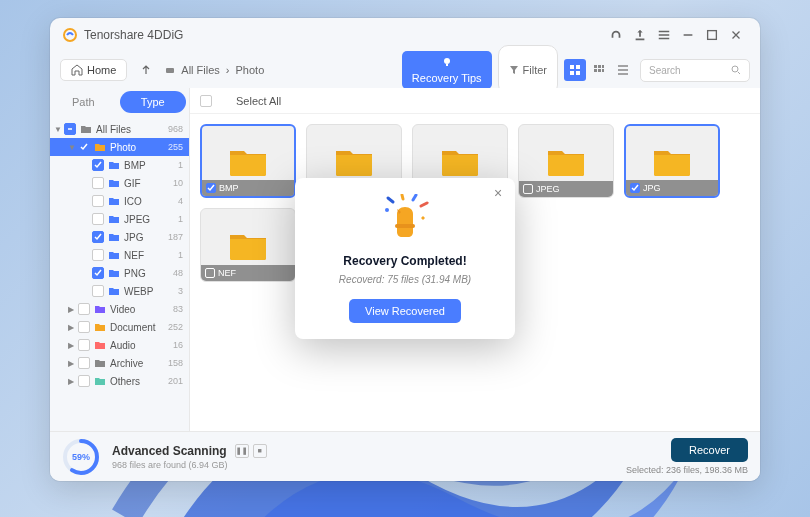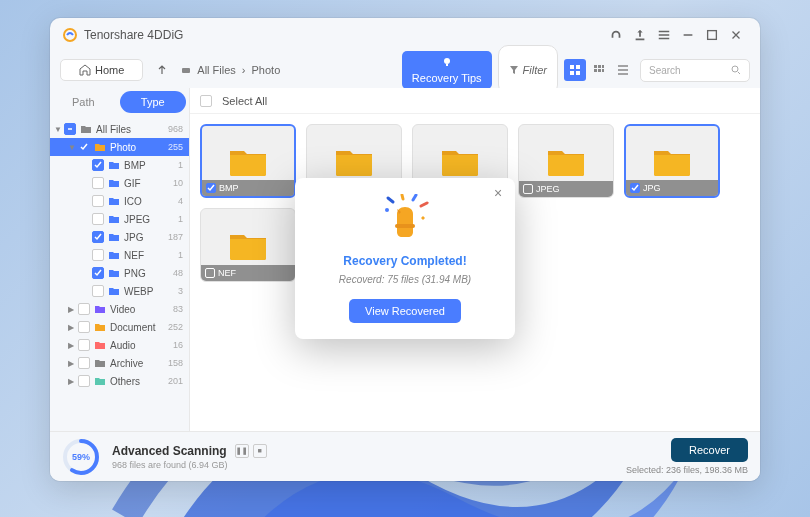--- a/index.html
+++ b/index.html
@@ -7,29 +7,29 @@
   .bg-swirl { position: absolute; bottom: -100px; left: 50%; transform: translateX(-50%); width: 600px; height: 300px; }
   .bg-swirl svg { width: 100%; height: 100%; }
   .window { position: absolute; top: 18px; left: 50px; right: 50px; bottom: 36px; background: #f5f7fa; border-radius: 10px; box-shadow: 0 8px 32px rgba(0,0,0,0.15), 0 0 0 1px rgba(0,0,0,0.05); display: flex; flex-direction: column; overflow: hidden; }
   .titlebar { height: 34px; display: flex; align-items: center; padding: 0 12px; }
   .app-logo { width: 16px; height: 16px; margin-right: 6px; }
   .app-title { font-size: 12px; color: #555; font-weight: 500; }
   .titlebar-spacer { flex: 1; }
   .titlebar-icon { width: 24px; height: 24px; display: flex; align-items: center; justify-content: center; color: #666; cursor: pointer; }
   .titlebar-icon svg { width: 14px; height: 14px; }
   .toolbar { height: 36px; display: flex; align-items: center; padding: 0 10px; gap: 6px; }
-  .home-btn { display: flex; align-items: center; gap: 4px; padding: 4px 18px; background: #fff; border: 1px solid #e0e0e0; border-radius: 5px; font-size: 11px; color: #444; cursor: pointer; }
+  .home-btn { display: flex; align-items: center; gap: 4px; padding: 4px 10px; background: #fff; border: 1px solid #e0e0e0; border-radius: 5px; font-size: 11px; color: #444; cursor: pointer; }
   .home-btn svg { width: 12px; height: 12px; }
   .up-btn { width: 26px; height: 26px; display: flex; align-items: center; justify-content: center; color: #666; cursor: pointer; }
   .breadcrumb { display: flex; align-items: center; gap: 6px; font-size: 11px; color: #666; }
   .breadcrumb svg { width: 10px; height: 10px; }
   .toolbar-spacer { flex: 1; }
   .recovery-tips { display: flex; align-items: center; gap: 4px; padding: 5px 10px; background: #4a7dff; color: #fff; border-radius: 5px; font-size: 11px; cursor: pointer; flex-direction: column; }
   .recovery-tips svg { width: 12px; height: 12px; }
-  .filter-btn { display: flex; align-items: center; gap: 4px; padding: 18px 10px; background: #fff; border: 1px solid #e0e0e0; border-radius: 10px; font-size: 11px; color: #666; cursor: pointer; font-style: italic; }
+  .filter-btn { display: flex; align-items: center; gap: 4px; padding: 18px 10px; background: #fff; border: 1px solid #e0e0e0; border-radius: 10px; font-size: 11px; color: #666; cursor: pointer; }
   .view-toggle { display: flex; gap: 2px; }
   .view-toggle-btn { width: 22px; height: 22px; display: flex; align-items: center; justify-content: center; border-radius: 3px; cursor: pointer; color: #888; }
   .view-toggle-btn.active { background: #4a7dff; color: #fff; }
   .search-box { width: 110px; padding: 5px 8px; background: #fff; border: 1px solid #e0e0e0; border-radius: 5px; font-size: 10px; color: #aaa; display: flex; align-items: center; justify-content: space-between; }
   .main { flex: 1; display: flex; overflow: hidden; }
   .sidebar { width: 140px; display: flex; flex-direction: column; border-right: 1px solid #e8e8e8; }
   .sidebar-tabs { display: flex; height: 28px; }
   .sidebar-tab { flex: 1; display: flex; align-items: center; justify-content: center; font-size: 11px; color: #888; cursor: pointer; }
   .sidebar-tab.active { background: #4a7dff; color: #fff; border-radius: 14px; margin: 3px; }
   .tree { flex: 1; overflow-y: auto; padding: 4px 0; }
@@ -41,21 +41,21 @@
   .tree-chevron { width: 10px; font-size: 8px; color: #888; }
   .tree-check { width: 12px; height: 12px; border: 1px solid #ccc; border-radius: 2px; margin-right: 4px; background: #fff; display: flex; align-items: center; justify-content: center; flex-shrink: 0; }
   .tree-check.checked { background: #4a7dff; border-color: #4a7dff; }
   .tree-check.minus { background: #4a7dff; border-color: #4a7dff; }
   .tree-check svg { width: 8px; height: 8px; }
   .tree-folder-icon { width: 12px; height: 12px; margin-right: 4px; flex-shrink: 0; }
   .tree-label { flex: 1; white-space: nowrap; overflow: hidden; }
   .tree-count { font-size: 9px; color: #aaa; margin-left: 4px; }
   .tree-item.selected .tree-count { color: #dfe8ff; }
   .content { flex: 1; display: flex; flex-direction: column; background: #fff; }
-  .select-all { height: 26px; display: flex; align-items: center; padding: 0 10px; gap: 6px; font-size: 11px; color: #555; border-bottom: 1px solid #f0f0f0; }
+  .select-all { height: 26px; display: flex; align-items: center; padding: 0 10px; gap: 20px; font-size: 11px; color: #555; border-bottom: 1px solid #f0f0f0; }
   .folder-grid { flex: 1; padding: 10px; display: flex; flex-wrap: wrap; gap: 10px; align-content: flex-start; overflow-y: auto; }
   .folder-card { width: 96px; height: 74px; background: #f0f0f0; border: 1px solid #e0e0e0; border-radius: 6px; position: relative; display: flex; flex-direction: column; align-items: center; justify-content: center; gap: 2px; overflow: hidden; }
   .folder-card.selected { border: 2px solid #4a7dff; }
   .folder-card-icon { width: 40px; height: 32px; }
   .folder-card-label-bar { position: absolute; bottom: 0; left: 0; right: 0; height: 16px; background: rgba(80,80,80,0.6); display: flex; align-items: center; padding: 0 4px; gap: 3px; }
   .folder-card-check { width: 10px; height: 10px; border: 1px solid #fff; border-radius: 2px; display: flex; align-items: center; justify-content: center; flex-shrink: 0; }
   .folder-card-check.checked { background: #4a7dff; border-color: #4a7dff; }
   .folder-card-label { font-size: 9px; color: #fff; }
   .bottombar { height: 50px; display: flex; align-items: center; padding: 0 12px; gap: 12px; border-top: 1px solid #e8e8e8; background: #f5f7fa; }
   .progress-ring { width: 38px; height: 38px; position: relative; }
@@ -66,21 +66,21 @@
   .scan-controls { display: flex; gap: 4px; }
   .scan-ctrl-btn { width: 14px; height: 14px; border: 1px solid #ccc; border-radius: 2px; display: flex; align-items: center; justify-content: center; font-size: 7px; color: #888; cursor: pointer; }
   .scan-sub { font-size: 9px; color: #999; margin-top: 2px; }
   .bottom-right { display: flex; flex-direction: column; align-items: flex-end; gap: 3px; }
   .recover-btn { padding: 6px 18px; background: #0c4a6e; color: #fff; border: none; border-radius: 5px; font-size: 11px; cursor: pointer; }
   .selected-text { font-size: 9px; color: #888; }
   .modal-overlay { position: absolute; inset: 0; display: flex; align-items: center; justify-content: center; pointer-events: none; }
   .modal { width: 220px; background: #fff; border-radius: 8px; box-shadow: 0 10px 40px rgba(0,0,0,0.25); padding: 16px; position: relative; display: flex; flex-direction: column; align-items: center; gap: 6px; pointer-events: auto; }
   .modal-close { position: absolute; top: 6px; right: 8px; width: 18px; height: 18px; display: flex; align-items: center; justify-content: center; color: #888; cursor: pointer; font-size: 14px; }
   .modal-icon { width: 60px; height: 50px; }
-  .modal-title { font-size: 12px; color: #3b82f6; font-weight: 600; margin-top: 4px; }
+  .modal-title { font-size: 12px; color: #0f172a; font-weight: 600; margin-top: 4px; }
   .modal-sub { font-size: 10px; color: #888; font-style: italic; }
   .modal-btn { margin-top: 8px; padding: 6px 16px; background: #4a7dff; color: #fff; border: none; border-radius: 5px; font-size: 11px; cursor: pointer; }
 </style>
 </head>
 <body>
 
 <div class="bg-swirl">
   <svg viewBox="0 0 600 300">
       <path d="M50 250 Q150 50 300 150 T550 100 Q500 250 300 280 T50 250Z" fill="#2a5bd8" opacity="0.7"></path>
       <path d="M100 280 Q200 100 350 180 T580 150 Q520 280 320 300 T100 280Z" fill="#3a6be8" opacity="0.6"></path>

